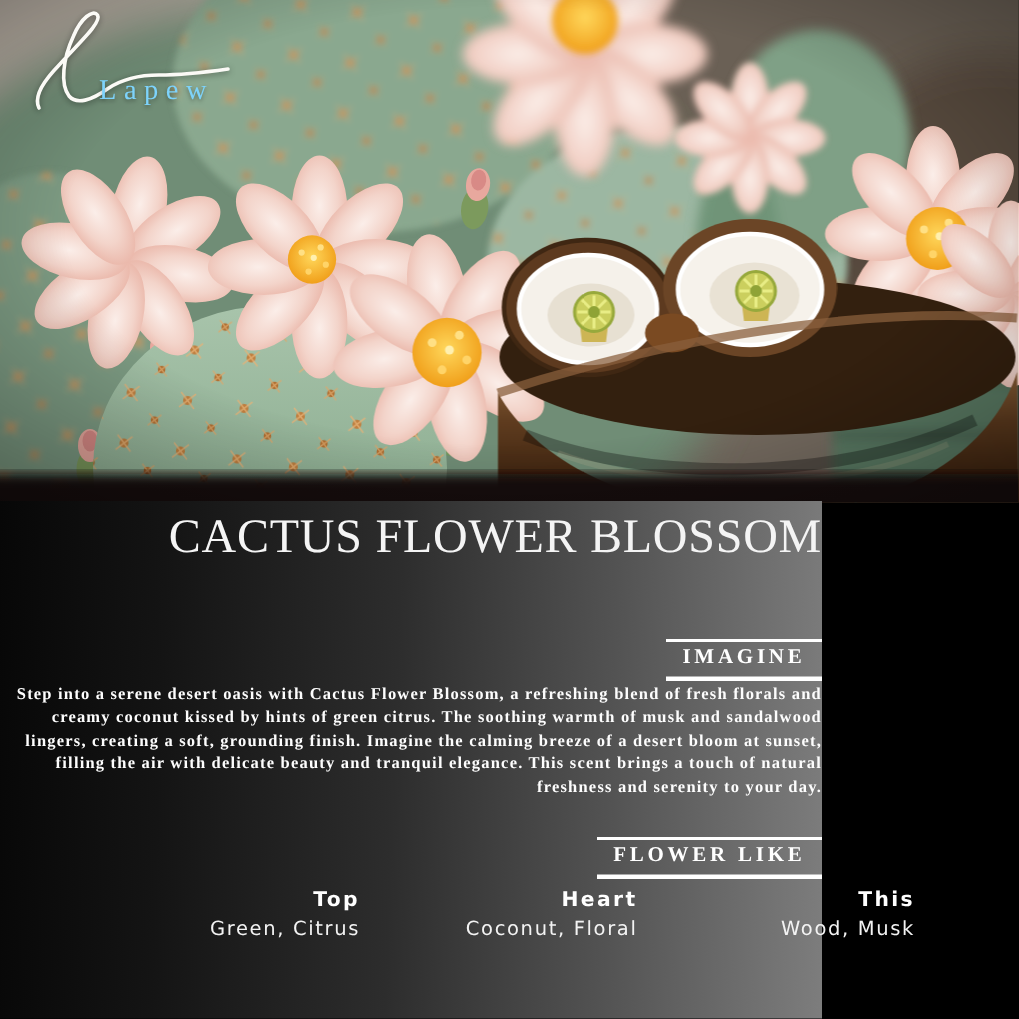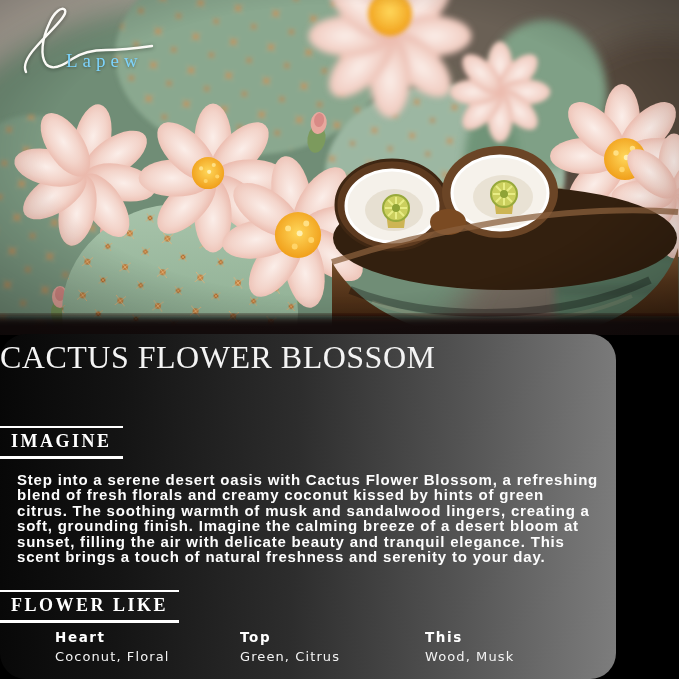--- a/index.html
+++ b/index.html
@@ -8,34 +8,34 @@
   
   .hero{position:absolute;top:0;left:0;width:679px;height:335px;overflow:hidden;}
   .hero svg{display:block;}
   
   .logo{position:absolute;top:6px;left:16px;width:160px;height:78px;z-index:5;}
   .logo svg{position:absolute;top:0;left:0;}
   .logo .word{position:absolute;left:50px;top:44px;
       font-family:"Liberation Serif",serif;font-size:19px;letter-spacing:5px;
       color:#7dd3fc;text-shadow:0 1px 3px rgba(0,0,0,.35);}
   
-  .panel{position:absolute;top:334px;left:0;width:616px;height:345px;
+  .panel{position:absolute;top:334px;left:0;width:548px;height:345px;
       background:linear-gradient(92deg,#070707 0%,#141414 20%,#2d2d2d 48%,#535353 74%,#7d7d7d 100%);
-      text-align:left;border-radius:26px;}
+      text-align:right;}
   .title{margin:0;padding-top:6px;font-family:"Liberation Serif",serif;
       font-weight:400;font-size:32px;line-height:1.12;letter-spacing:.5px;color:#f4f4f4;}
   .rule-heading{display:inline-block;margin-top:50px;
       border-top:2px solid #fff;border-bottom:3px solid #fff;
       padding:3px 11px 4px 11px;
-      font-family:"Liberation Serif",serif;font-weight:700;font-size:18px;
+      font-family:"Liberation Serif",serif;font-weight:700;font-size:14px;
       letter-spacing:2.5px;color:#fff;}
   .rule-heading.second{margin-top:25px;}
-  .body-copy{max-width:582px;margin:13px auto 0 auto;
-      font-family:Liberation Sans, sans-serif;font-weight:700;
-      font-size:15px;line-height:15.5px;letter-spacing:.8px;color:#fdfdfd;}
+  .body-copy{max-width:582px;margin:2px auto 0 auto;
+      font-family:Liberation Serif, serif;font-weight:700;
+      font-size:11px;line-height:15.5px;letter-spacing:.8px;color:#fdfdfd;}
   .notes{display:flex;margin:6px 0 0 55px;width:555px;}
   .note{flex:1 1 0;}
   .note-label{font-family:"DejaVu Sans","Liberation Sans",sans-serif;
       font-weight:700;font-size:13.5px;letter-spacing:1.6px;color:#fff;}
   .note-value{margin-top:4px;font-family:"DejaVu Sans","Liberation Sans",sans-serif;
       font-weight:400;font-size:13px;letter-spacing:1.1px;color:#f3f3f3;}
 </style>
 </head>
 <body>
 
@@ -258,26 +258,26 @@
     <p class="body-copy">Step into a serene desert oasis with Cactus Flower Blossom, a refreshing blend of fresh florals and creamy coconut kissed by hints of green citrus. The soothing warmth of musk and sandalwood lingers, creating a soft, grounding finish. Imagine the calming breeze of a desert bloom at sunset, filling the air with delicate beauty and tranquil elegance. This scent brings a touch of natural freshness and serenity to your day.</p>
 
     <div>
       <div class="rule-heading second">
         <span>FLOWER LIKE</span>
       </div>
     </div>
 
     <div class="notes">
       <div class="note">
+        <div class="note-label">Top</div>
+        <div class="note-value">Green, Citrus</div>
+      </div>
+      <div class="note">
         <div class="note-label">Heart</div>
         <div class="note-value">Coconut, Floral</div>
-      </div>
-      <div class="note">
-        <div class="note-label">Top</div>
-        <div class="note-value">Green, Citrus</div>
       </div>
       <div class="note">
         <div class="note-label">This</div>
         <div class="note-value">Wood, Musk</div>
       </div>
     </div>
   </section>
 </div>
 
 </body></html>

